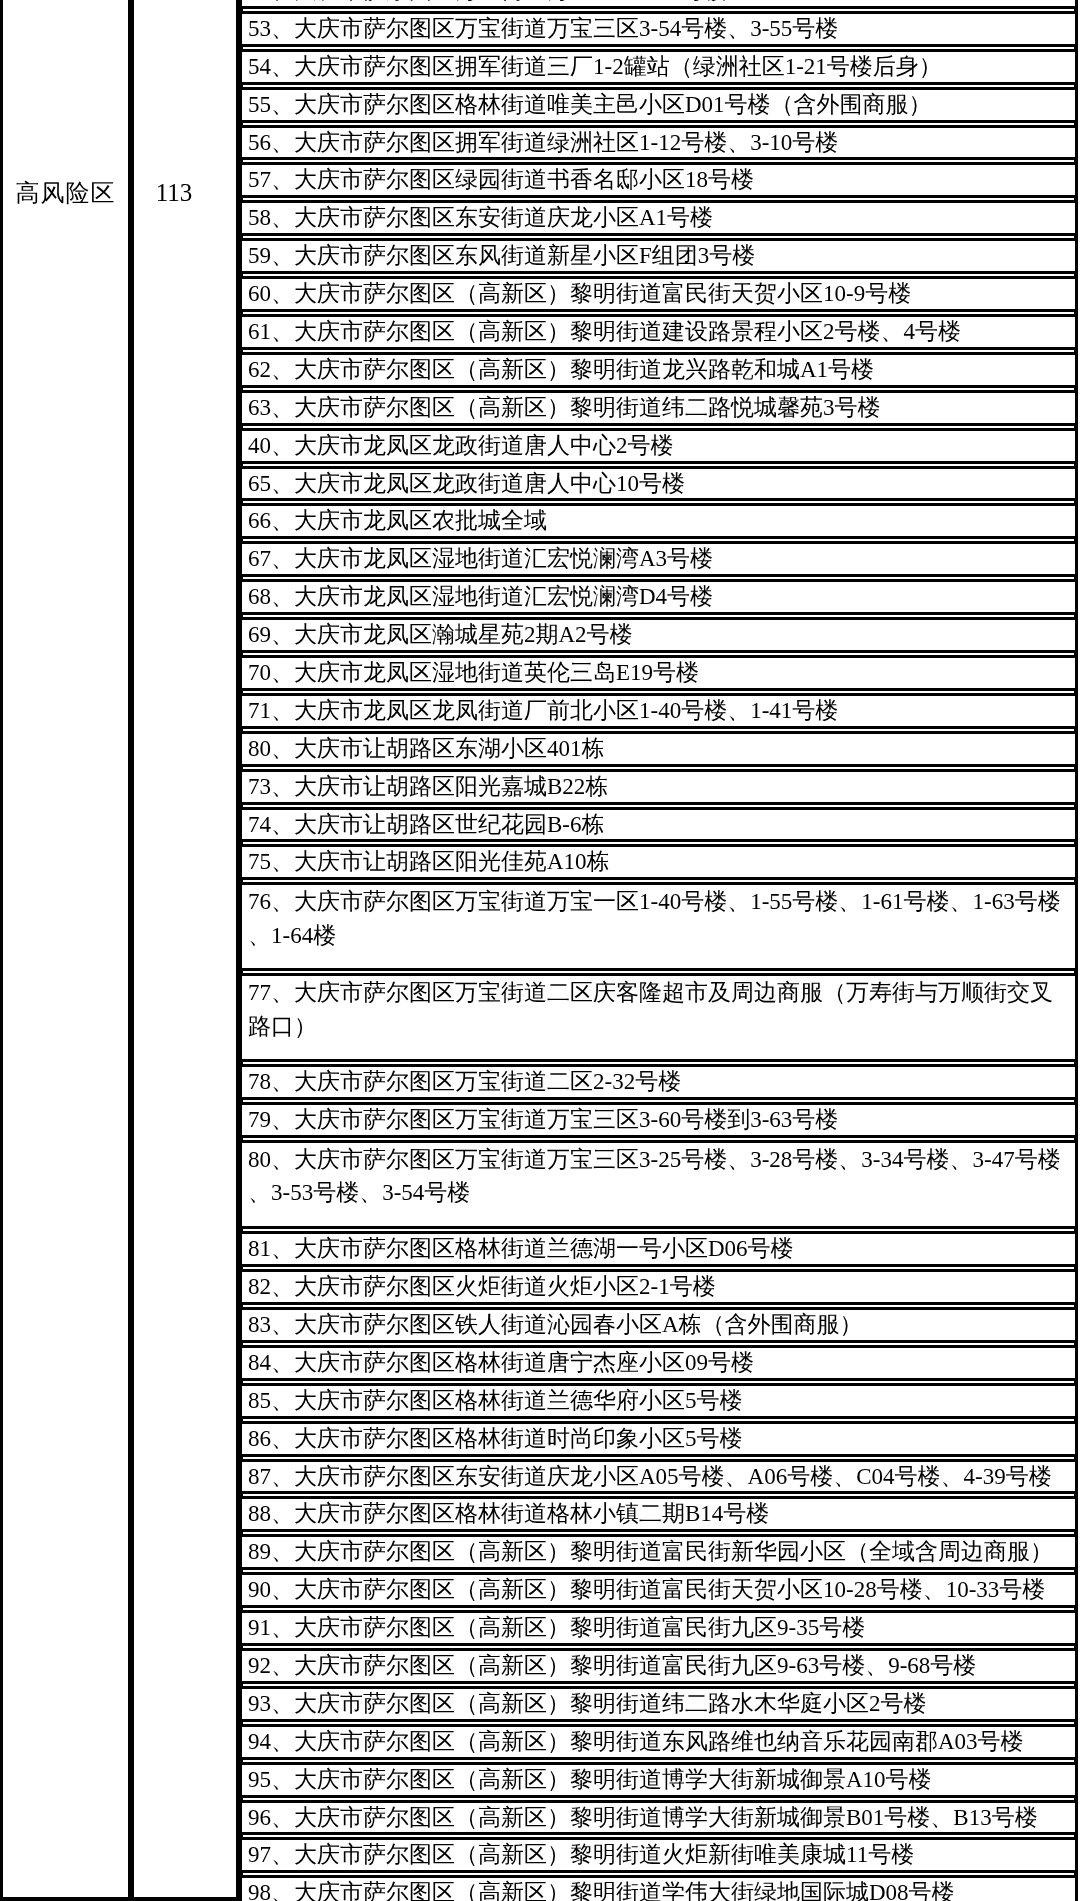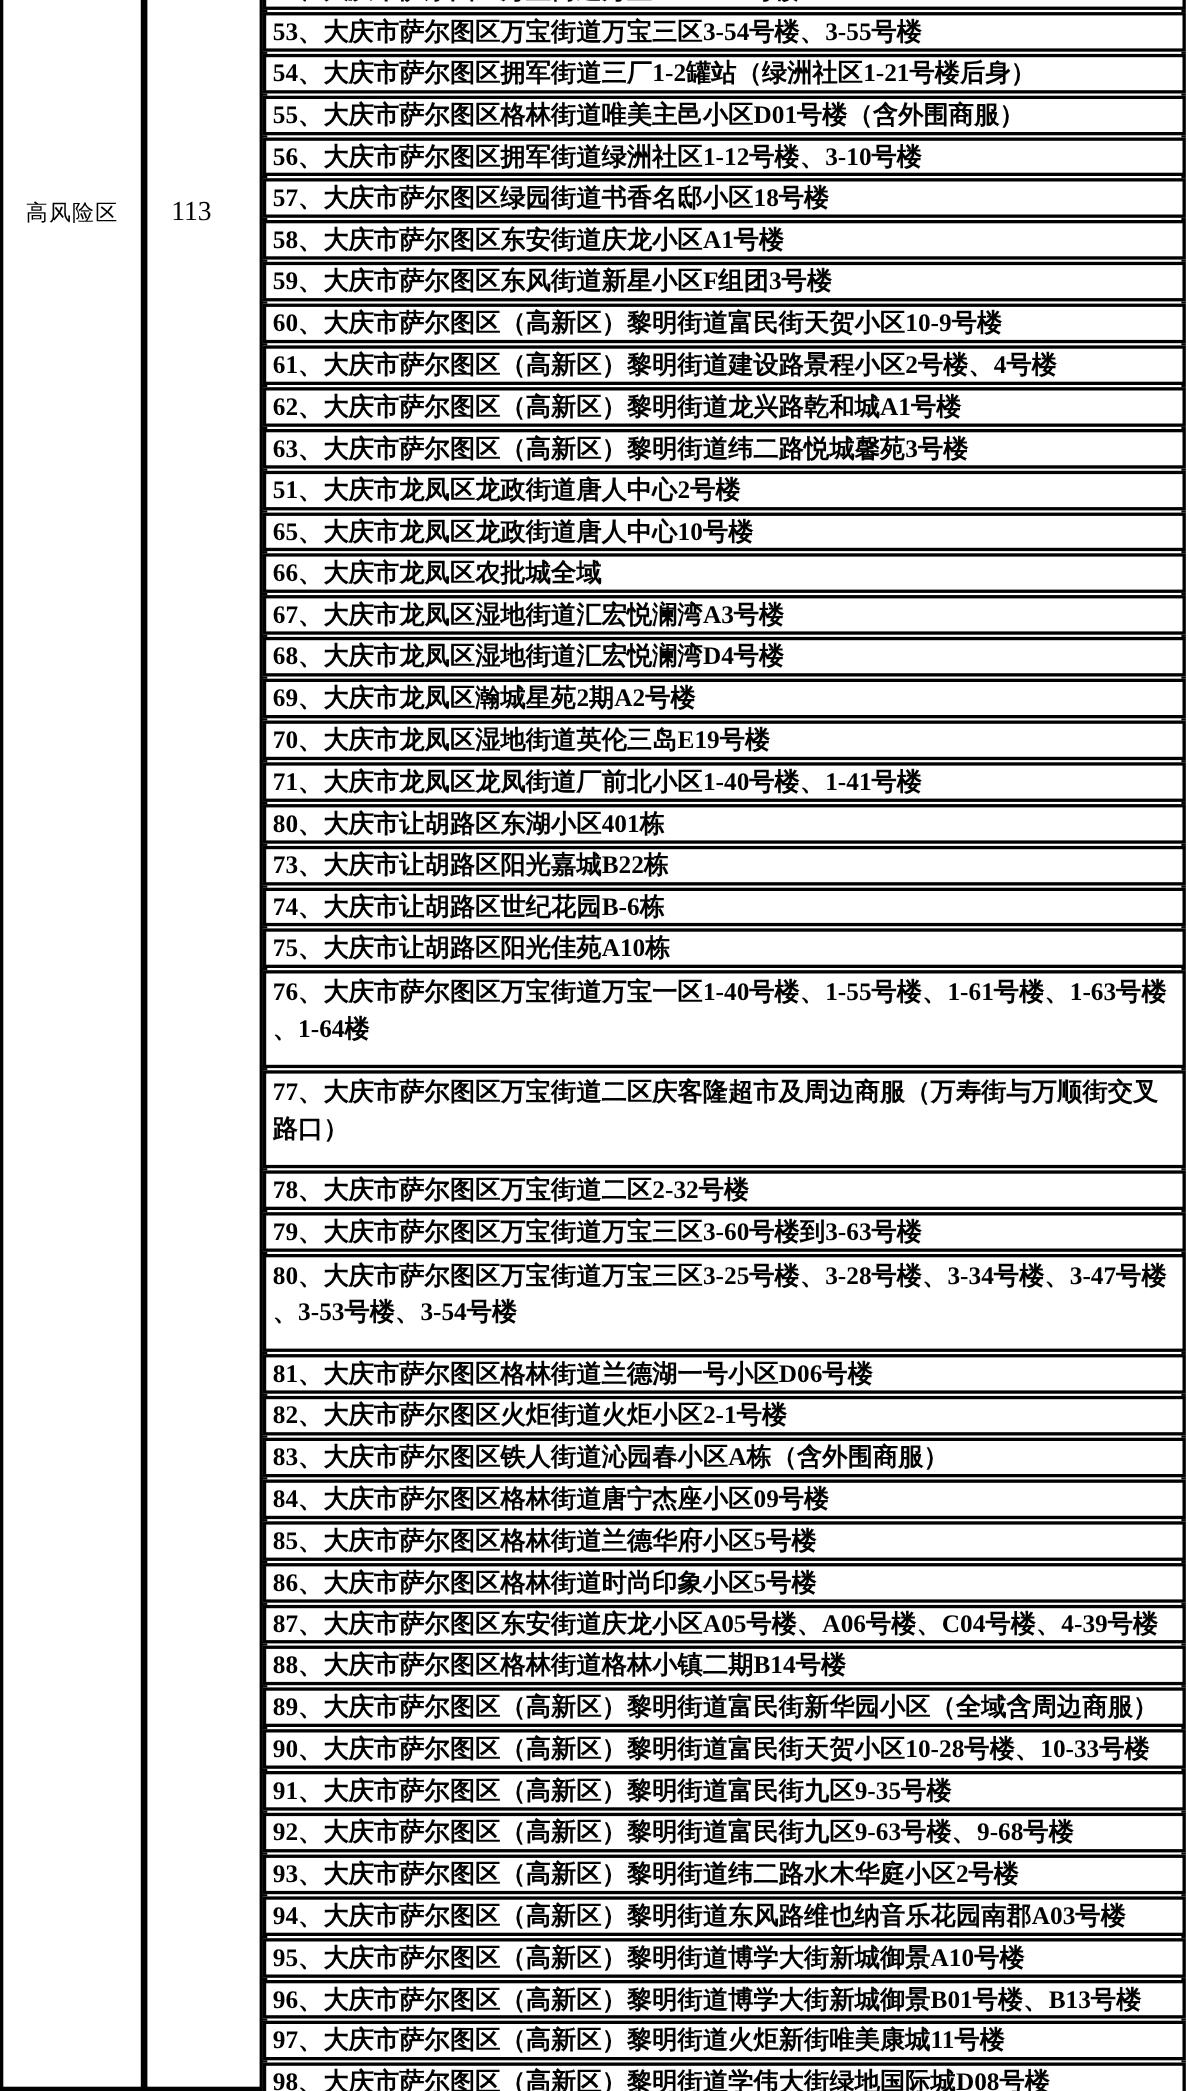--- a/index.html
+++ b/index.html
@@ -18,21 +18,21 @@
   .vline-div2  { left: 236px; width: 7px; }
   .vline-right { left: 1074px; width: 4px; }
   .hline-bottom {
     position: absolute; left: 0; top: 1897px;
     width: 1078px; height: 4px; background: #000000;
   }
   .label-cell, .count-cell {
     position: absolute; top: 0; height: 386px;
     display: flex; align-items: center; justify-content: center;
   }
-  .label-cell { left: 3px;   width: 125px; font-size: 20px; letter-spacing: 1px; }
+  .label-cell { left: 3px;   width: 125px; font-size: 24px; letter-spacing: 1px; }
   .count-cell { left: 134px; width: 80px; font-size: 25px; }
   .rows {
     position: absolute; left: 239px; top: -27px; width: 839px;
   }
   .row {
     box-sizing: border-box;
     width: 839px;
     border: 3px solid #000000;
     background: #ffffff;
     margin-bottom: 2px;
@@ -40,21 +40,20 @@
     overflow: hidden;
   }
   .row.single { height: 35.9px; }
   .row.single .line { line-height: 29.9px; }
   .row.double { height: 89px; }
   .row.double .line { line-height: 33.3px; }
   .line {
     white-space: nowrap;
     font-size: 23px;
     letter-spacing: 0;
-    font-weight: bold;
   }
 </style>
 </head>
 <body>
 
 <div class="page">
   <div class="vline vline-left"></div>
   <div class="vline vline-div1"></div>
   <div class="vline vline-div2"></div>
   <div class="vline vline-right"></div>
@@ -99,21 +98,21 @@
       <div class="row single">
         <div class="line">61、大庆市萨尔图区（高新区）黎明街道建设路景程小区2号楼、4号楼</div>
       </div>
       <div class="row single">
         <div class="line">62、大庆市萨尔图区（高新区）黎明街道龙兴路乾和城A1号楼</div>
       </div>
       <div class="row single">
         <div class="line">63、大庆市萨尔图区（高新区）黎明街道纬二路悦城馨苑3号楼</div>
       </div>
       <div class="row single">
-        <div class="line">51、大庆市龙凤区龙政街道唐人中心2号楼</div>
+        <div class="line">40、大庆市龙凤区龙政街道唐人中心2号楼</div>
       </div>
       <div class="row single">
         <div class="line">65、大庆市龙凤区龙政街道唐人中心10号楼</div>
       </div>
       <div class="row single">
         <div class="line">66、大庆市龙凤区农批城全域</div>
       </div>
       <div class="row single">
         <div class="line">67、大庆市龙凤区湿地街道汇宏悦澜湾A3号楼</div>
       </div>

